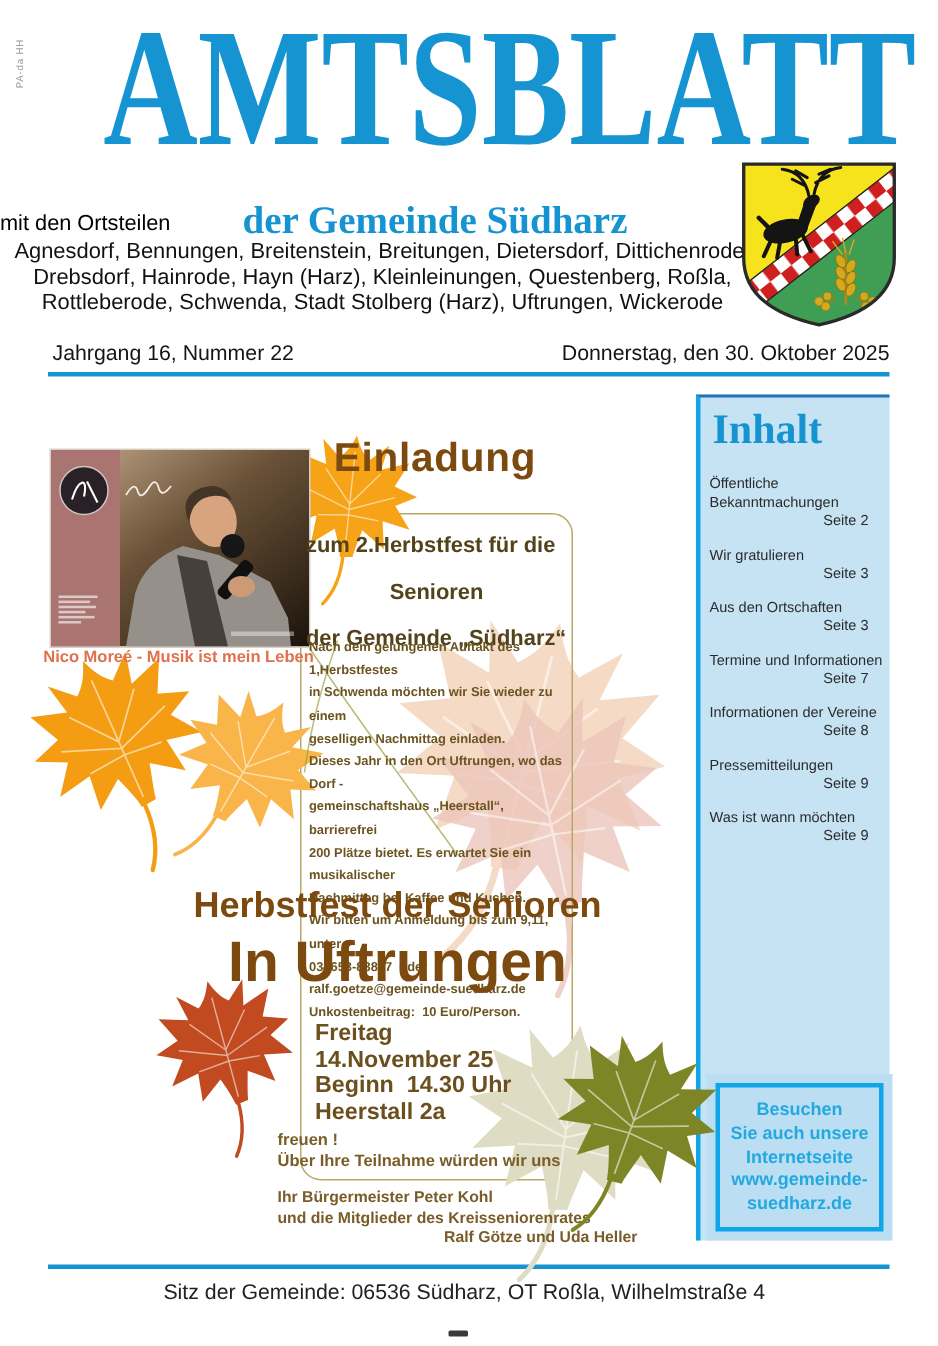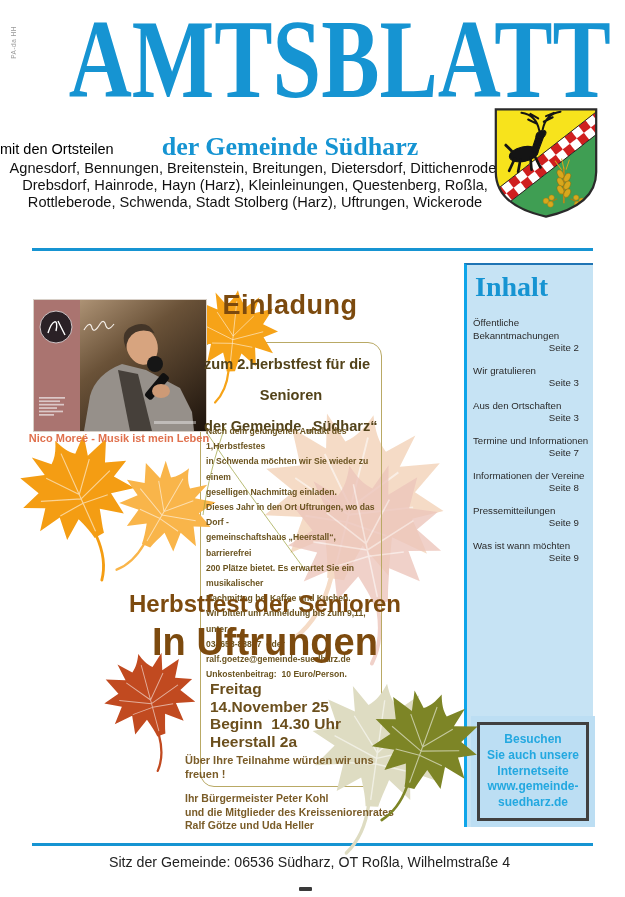--- a/index.html
+++ b/index.html
@@ -32,21 +32,21 @@
 
   
   .sidebar{left:464px;top:263px;width:129px;height:564px;background:#c6e3f4;
       border-left:3px solid #0ea5e9;border-top:2px solid #1f74b4;box-sizing:border-box;
       padding:4px 4px 0 6px;}
   .sidebar-title{font-family:"Liberation Serif", serif;font-weight:700;color:#1694d2;
       font-size:28px;margin:2px 0 14px 2px;}
   .toc-item{margin-bottom:10px;}
   .toc-label{font-size:9.7px;line-height:12.5px;color:#2b2b2b;}
   .toc-page{font-size:9.7px;line-height:12.5px;color:#2b2b2b;text-align:right;padding-right:10px;}
-  .web-box{left:477px;top:722px;width:102px;background:#bcdef3;border:3px solid #404040;
+  .web-box{left:477px;top:722px;width:102px;background:#bcdef3;border:3px solid #0ea5e9;
       box-shadow:0 0 0 6px #bcdef3;padding:7px 2px;text-align:center;
       color:#23a8e0;font-weight:700;font-size:12px;line-height:1.32;}
 
   
   .inv-box{left:200px;top:342px;width:180px;height:443px;border:1.2px solid #b9a965;
       border-radius:14px;background:transparent;z-index:2;}
   .einladung{left:200px;top:290px;width:180px;text-align:center;z-index:4;
       font-size:27px;font-weight:700;color:#7c4a0e;letter-spacing:.5px;}
   .subheading{left:204px;top:349px;width:174px;z-index:4;color:#53431a;
       font-weight:700;font-size:14.6px;line-height:31px;}
@@ -56,21 +56,21 @@
   .headline1{left:80px;top:590px;width:370px;text-align:center;z-index:4;
       font-size:24px;font-weight:700;color:#7c4a0e;}
   .headline2{left:80px;top:621px;width:370px;text-align:center;z-index:4;
       font-size:38px;font-weight:700;color:#7c4a0e;}
   .event-block{left:210px;top:680px;width:170px;z-index:4;color:#6b4f1d;font-weight:700;
       font-size:15.5px;line-height:17.5px;white-space:pre-wrap;}
   .closing{left:185px;top:753px;width:190px;z-index:4;color:#7a5c28;font-weight:700;
       font-size:11px;line-height:14px;}
   .signature{left:185px;top:792px;width:240px;z-index:4;color:#7a5c28;font-weight:700;
       font-size:10.5px;line-height:13.5px;}
-  .signature div:nth-child(3){text-align:left;}
+  .signature div:nth-child(3){text-align:right;}
 
   
   .photo{left:33px;top:299px;width:172px;height:131px;z-index:4;border:1px solid #d8d0c8;
       box-sizing:content-box;}
   .photo svg{display:block;width:100%;height:100%;}
   .photo-caption{left:25px;top:432px;width:188px;text-align:center;z-index:4;
       color:#e0714e;font-weight:700;font-size:11px;}
 
   
   .leaf{position:absolute;pointer-events:none;}
@@ -144,20 +144,24 @@
           <circle cx="55" cy="83" r="2.4"></circle>
         <path d="M80 88 L72 84" stroke="#a87d12" stroke-width="1" fill="none"></path>
         <circle cx="82" cy="86" r="2.6"></circle>
           <circle cx="78" cy="89" r="2.6"></circle>
           <circle cx="77" cy="83" r="2.4"></circle>
       </g>
     </g>
     <path d="M5 4 H95 V60 Q95 90 50 100 Q5 90 5 60 Z" fill="none" stroke="#2a2a2a" stroke-width="2"></path>
   </svg>
 
+  <div class="abs issue-row">
+    <span>Jahrgang 16, Nummer 22</span>
+    <span>Donnerstag, den 30. Oktober 2025</span>
+  </div>
   <div class="abs rule rule-top"></div>
 
   <svg class="leaf" style="left:250px;top:408px;width:190px;height:243px;color:#f4d8c0;opacity:.9;transform:rotate(14deg);z-index:1">
       <use href="#leaf"></use>
     </svg>
   <svg class="leaf" style="left:290px;top:460px;width:160px;height:205px;color:#edc6bc;opacity:.8;transform:rotate(-12deg);z-index:1">
       <use href="#leaf"></use>
     </svg>
 
   <div class="abs inv-box"></div>
@@ -220,22 +224,22 @@
   <div class="abs subheading">
       <div>zum 2.Herbstfest für die</div>
       <div>Senioren</div>
       <div>der Gemeinde „Südharz“</div>
     </div>
   <div class="abs inv-body"><div>Nach dem gelungenen Auftakt des 1,Herbstfestes</div><div>in Schwenda möchten wir Sie wieder zu einem</div><div>geselligen Nachmittag einladen.</div><div>Dieses Jahr in den Ort Uftrungen, wo das Dorf -</div><div>gemeinschaftshaus „Heerstall“, barrierefrei</div><div>200 Plätze bietet. Es erwartet Sie ein musikalischer</div><div>Nachmittag bei Kaffee und Kuchen.</div><div>Wir bitten um Anmeldung bis zum 9,11, unter :</div><div>034653-83827  oder</div><div>ralf.goetze@gemeinde-suedharz.de</div><div>Unkostenbeitrag:  10 Euro/Person.</div></div>
   <div class="abs headline1">Herbstfest der Senioren</div>
   <div class="abs headline2">In Uftrungen</div>
   <div class="abs event-block"><div>Freitag</div><div>14.November 25</div><div>Beginn  14.30 Uhr</div><div>Heerstall 2a</div></div>
   <div class="abs closing">
+      <div>freuen !</div>
       <div>Über Ihre Teilnahme würden wir uns</div>
-      <div>freuen !</div>
     </div>
   <div class="abs signature">
       <div>Ihr Bürgermeister Peter Kohl</div>
       <div>und die Mitglieder des Kreisseniorenrates</div>
       <div>Ralf Götze und  Uda Heller</div>
     </div>
 
   <svg class="leaf" style="left:106px;top:650px;width:95px;height:122px;color:#c14a20;transform:rotate(-15deg);z-index:6">
       <use href="#leaf"></use>
     </svg>

